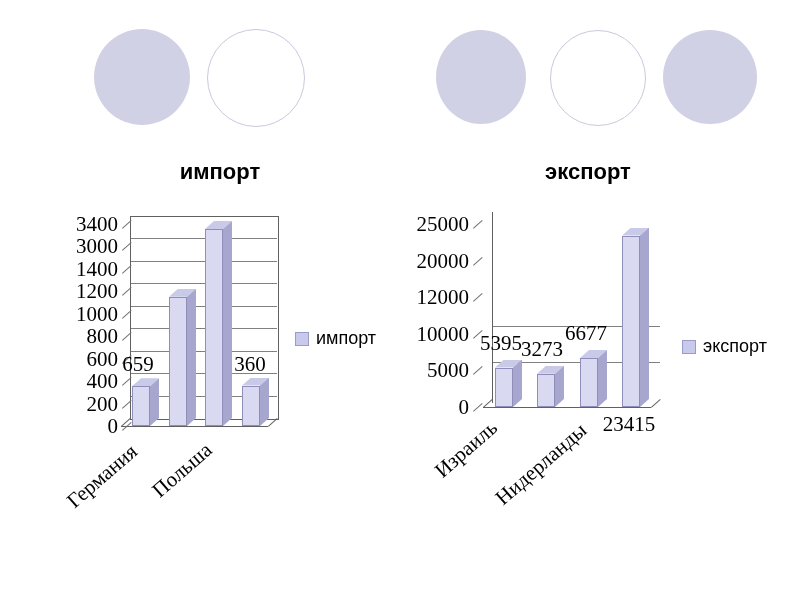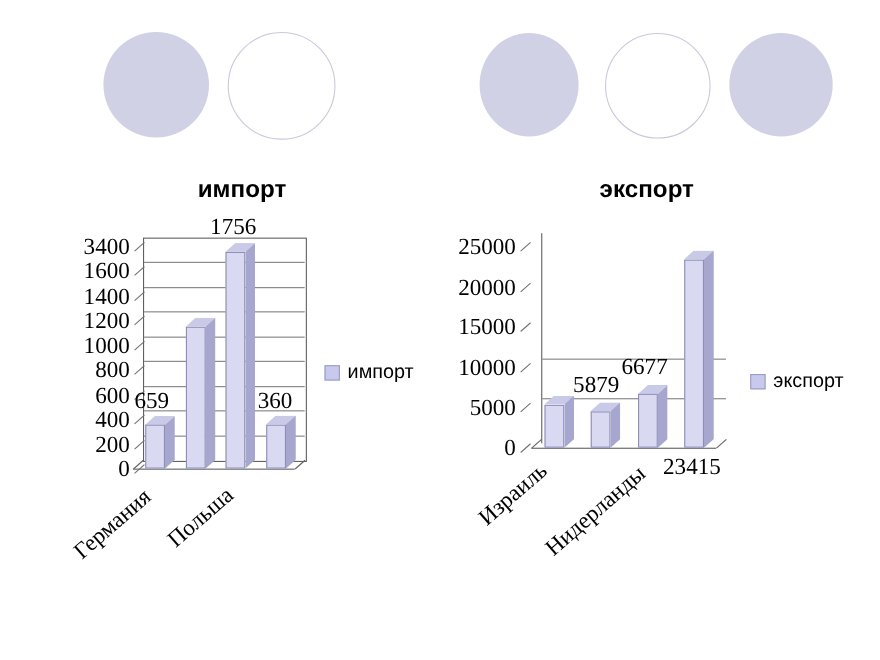--- a/index.html
+++ b/index.html
@@ -59,68 +59,68 @@
     <div style="position: absolute; left: 58px; top: 346.668px; width: 60px; text-align: right; font-family: &quot;Liberation Serif&quot;, serif; font-size: 21px; line-height: 1.15; z-index: 2;">600</div>
     <div style="position: absolute; left: 122px; top: 340.224px; width: 12.0416px; height: 1px; background: rgb(112, 112, 112); transform-origin: 0px 0px; transform: rotate(-0.726642rad); z-index: 1;"></div>
     <div style="position: absolute; left: 58px; top: 324.224px; width: 60px; text-align: right; font-family: &quot;Liberation Serif&quot;, serif; font-size: 21px; line-height: 1.15; z-index: 2;">800</div>
     <div style="position: absolute; left: 122px; top: 317.78px; width: 12.0416px; height: 1px; background: rgb(112, 112, 112); transform-origin: 0px 0px; transform: rotate(-0.726642rad); z-index: 1;"></div>
     <div style="position: absolute; left: 58px; top: 301.78px; width: 60px; text-align: right; font-family: &quot;Liberation Serif&quot;, serif; font-size: 21px; line-height: 1.15; z-index: 2;">1000</div>
     <div style="position: absolute; left: 122px; top: 295.336px; width: 12.0416px; height: 1px; background: rgb(112, 112, 112); transform-origin: 0px 0px; transform: rotate(-0.726642rad); z-index: 1;"></div>
     <div style="position: absolute; left: 58px; top: 279.336px; width: 60px; text-align: right; font-family: &quot;Liberation Serif&quot;, serif; font-size: 21px; line-height: 1.15; z-index: 2;">1200</div>
     <div style="position: absolute; left: 122px; top: 272.892px; width: 12.0416px; height: 1px; background: rgb(112, 112, 112); transform-origin: 0px 0px; transform: rotate(-0.726642rad); z-index: 1;"></div>
     <div style="position: absolute; left: 58px; top: 256.892px; width: 60px; text-align: right; font-family: &quot;Liberation Serif&quot;, serif; font-size: 21px; line-height: 1.15; z-index: 2;">1400</div>
     <div style="position: absolute; left: 122px; top: 250.448px; width: 12.0416px; height: 1px; background: rgb(112, 112, 112); transform-origin: 0px 0px; transform: rotate(-0.726642rad); z-index: 1;"></div>
-    <div style="position: absolute; left: 58px; top: 234.448px; width: 60px; text-align: right; font-family: &quot;Liberation Serif&quot;, serif; font-size: 21px; line-height: 1.15; z-index: 2;">1600</div>
+    <div style="position: absolute; left: 58px; top: 234.448px; width: 60px; text-align: right; font-family: &quot;Liberation Serif&quot;, serif; font-size: 21px; line-height: 1.15; z-index: 2;">3000</div>
     <div style="position: absolute; left: 122px; top: 228.004px; width: 12.0416px; height: 1px; background: rgb(112, 112, 112); transform-origin: 0px 0px; transform: rotate(-0.726642rad); z-index: 1;"></div>
     <div style="position: absolute; left: 58px; top: 212.004px; width: 60px; text-align: right; font-family: &quot;Liberation Serif&quot;, serif; font-size: 21px; line-height: 1.15; z-index: 2;">3400</div>
     <div style="position: absolute; left: 132px; top: 378.162px; width: 27px; height: 8px; background: rgb(201, 201, 232); z-index: 2; clip-path: polygon(0px 100%, 18px 100%, 100% 0px, 9px 0px);"></div>
     <div style="position: absolute; left: 150px; top: 378.162px; width: 9px; height: 47.8381px; background: rgb(166, 166, 207); z-index: 2; clip-path: polygon(0px 8px, 100% 0px, 100% calc(100% - 8px), 0px 100%);"></div>
     <div style="position: absolute; left: 132px; top: 386.162px; width: 18px; height: 39.8381px; background: rgb(217, 217, 242); border: 1px solid rgb(142, 142, 184); box-sizing: border-box; z-index: 2;"></div>
     <div style="position: absolute; left: 169px; top: 288.723px; width: 27px; height: 8px; background: rgb(201, 201, 232); z-index: 2; clip-path: polygon(0px 100%, 18px 100%, 100% 0px, 9px 0px);"></div>
     <div style="position: absolute; left: 187px; top: 288.723px; width: 9px; height: 137.277px; background: rgb(166, 166, 207); z-index: 2; clip-path: polygon(0px 8px, 100% 0px, 100% calc(100% - 8px), 0px 100%);"></div>
     <div style="position: absolute; left: 169px; top: 296.723px; width: 18px; height: 129.277px; background: rgb(217, 217, 242); border: 1px solid rgb(142, 142, 184); box-sizing: border-box; z-index: 2;"></div>
     <div style="position: absolute; left: 205px; top: 220.942px; width: 27px; height: 8px; background: rgb(201, 201, 232); z-index: 2; clip-path: polygon(0px 100%, 18px 100%, 100% 0px, 9px 0px);"></div>
     <div style="position: absolute; left: 223px; top: 220.942px; width: 9px; height: 205.058px; background: rgb(166, 166, 207); z-index: 2; clip-path: polygon(0px 8px, 100% 0px, 100% calc(100% - 8px), 0px 100%);"></div>
     <div style="position: absolute; left: 205px; top: 228.942px; width: 18px; height: 197.058px; background: rgb(217, 217, 242); border: 1px solid rgb(142, 142, 184); box-sizing: border-box; z-index: 2;"></div>
     <div style="position: absolute; left: 242px; top: 377.601px; width: 27px; height: 8px; background: rgb(201, 201, 232); z-index: 2; clip-path: polygon(0px 100%, 18px 100%, 100% 0px, 9px 0px);"></div>
     <div style="position: absolute; left: 260px; top: 377.601px; width: 9px; height: 48.3992px; background: rgb(166, 166, 207); z-index: 2; clip-path: polygon(0px 8px, 100% 0px, 100% calc(100% - 8px), 0px 100%);"></div>
     <div style="position: absolute; left: 242px; top: 385.601px; width: 18px; height: 40.3992px; background: rgb(217, 217, 242); border: 1px solid rgb(142, 142, 184); box-sizing: border-box; z-index: 2;"></div>
     <div style="position: absolute; left: 90px; top: 352px; width: 96px; text-align: center; font-family: &quot;Liberation Serif&quot;, serif; font-size: 21px; line-height: 1.15; z-index: 3;">659</div>
-    <div style="position: absolute; left: 164px; top: 194px; width: 96px; text-align: center; font-family: &quot;Liberation Serif&quot;, serif; font-size: 21px; line-height: 1.15; z-index: 3;">1756</div>
     <div style="position: absolute; left: 202px; top: 352px; width: 96px; text-align: center; font-family: &quot;Liberation Serif&quot;, serif; font-size: 21px; line-height: 1.15; z-index: 3;">360</div>
     <div style="position: absolute; left: 102px; top: 476px; white-space: nowrap; font-family: &quot;Liberation Serif&quot;, serif; font-size: 21px; line-height: 1.15; transform: translate(-50%, -50%) rotate(-41deg); z-index: 2;">Германия</div>
     <div style="position: absolute; left: 182px; top: 470px; white-space: nowrap; font-family: &quot;Liberation Serif&quot;, serif; font-size: 21px; line-height: 1.15; transform: translate(-50%, -50%) rotate(-41deg); z-index: 2;">Польша</div>
     <div style="position: absolute; left: 493px; top: 362.4px; width: 167px; height: 1px; background: rgb(128, 128, 128); z-index: 1;"></div>
     <div style="position: absolute; left: 493px; top: 325.8px; width: 167px; height: 1px; background: rgb(128, 128, 128); z-index: 1;"></div>
     <div style="position: absolute; left: 492px; top: 212px; width: 1px; height: 191px; background: rgb(96, 96, 96); z-index: 1;"></div>
     <div style="position: absolute; left: 483px; top: 407px; width: 168px; height: 1px; background: rgb(96, 96, 96); z-index: 1;"></div>
     <div style="position: absolute; left: 483px; top: 407px; width: 12.0416px; height: 1px; background: rgb(96, 96, 96); transform-origin: 0px 0px; transform: rotate(-0.726642rad); z-index: 1;"></div>
     <div style="position: absolute; left: 651px; top: 407px; width: 12.0416px; height: 1px; background: rgb(96, 96, 96); transform-origin: 0px 0px; transform: rotate(-0.726642rad); z-index: 1;"></div>
     <div style="position: absolute; left: 473px; top: 411px; width: 12.0416px; height: 1px; background: rgb(112, 112, 112); transform-origin: 0px 0px; transform: rotate(-0.726642rad); z-index: 1;"></div>
     <div style="position: absolute; left: 409px; top: 395px; width: 60px; text-align: right; font-family: &quot;Liberation Serif&quot;, serif; font-size: 21px; line-height: 1.15; z-index: 2;">0</div>
     <div style="position: absolute; left: 473px; top: 374.4px; width: 12.0416px; height: 1px; background: rgb(112, 112, 112); transform-origin: 0px 0px; transform: rotate(-0.726642rad); z-index: 1;"></div>
     <div style="position: absolute; left: 409px; top: 358.4px; width: 60px; text-align: right; font-family: &quot;Liberation Serif&quot;, serif; font-size: 21px; line-height: 1.15; z-index: 2;">5000</div>
     <div style="position: absolute; left: 473px; top: 337.8px; width: 12.0416px; height: 1px; background: rgb(112, 112, 112); transform-origin: 0px 0px; transform: rotate(-0.726642rad); z-index: 1;"></div>
     <div style="position: absolute; left: 409px; top: 321.8px; width: 60px; text-align: right; font-family: &quot;Liberation Serif&quot;, serif; font-size: 21px; line-height: 1.15; z-index: 2;">10000</div>
     <div style="position: absolute; left: 473px; top: 301.2px; width: 12.0416px; height: 1px; background: rgb(112, 112, 112); transform-origin: 0px 0px; transform: rotate(-0.726642rad); z-index: 1;"></div>
-    <div style="position: absolute; left: 409px; top: 285.2px; width: 60px; text-align: right; font-family: &quot;Liberation Serif&quot;, serif; font-size: 21px; line-height: 1.15; z-index: 2;">15000</div>
+    <div style="position: absolute; left: 409px; top: 285.2px; width: 60px; text-align: right; font-family: &quot;Liberation Serif&quot;, serif; font-size: 21px; line-height: 1.15; z-index: 2;">12000</div>
     <div style="position: absolute; left: 473px; top: 264.6px; width: 12.0416px; height: 1px; background: rgb(112, 112, 112); transform-origin: 0px 0px; transform: rotate(-0.726642rad); z-index: 1;"></div>
     <div style="position: absolute; left: 409px; top: 248.6px; width: 60px; text-align: right; font-family: &quot;Liberation Serif&quot;, serif; font-size: 21px; line-height: 1.15; z-index: 2;">20000</div>
     <div style="position: absolute; left: 473px; top: 228px; width: 12.0416px; height: 1px; background: rgb(112, 112, 112); transform-origin: 0px 0px; transform: rotate(-0.726642rad); z-index: 1;"></div>
     <div style="position: absolute; left: 409px; top: 212px; width: 60px; text-align: right; font-family: &quot;Liberation Serif&quot;, serif; font-size: 21px; line-height: 1.15; z-index: 2;">25000</div>
     <div style="position: absolute; left: 495px; top: 359.509px; width: 27px; height: 8px; background: rgb(201, 201, 232); z-index: 2; clip-path: polygon(0px 100%, 18px 100%, 100% 0px, 9px 0px);"></div>
     <div style="position: absolute; left: 513px; top: 359.509px; width: 9px; height: 47.4914px; background: rgb(166, 166, 207); z-index: 2; clip-path: polygon(0px 8px, 100% 0px, 100% calc(100% - 8px), 0px 100%);"></div>
     <div style="position: absolute; left: 495px; top: 367.509px; width: 18px; height: 39.4914px; background: rgb(217, 217, 242); border: 1px solid rgb(142, 142, 184); box-sizing: border-box; z-index: 2;"></div>
     <div style="position: absolute; left: 537px; top: 365.679px; width: 27px; height: 8px; background: rgb(201, 201, 232); z-index: 2; clip-path: polygon(0px 100%, 18px 100%, 100% 0px, 9px 0px);"></div>
     <div style="position: absolute; left: 555px; top: 365.679px; width: 9px; height: 41.3206px; background: rgb(166, 166, 207); z-index: 2; clip-path: polygon(0px 8px, 100% 0px, 100% calc(100% - 8px), 0px 100%);"></div>
     <div style="position: absolute; left: 537px; top: 373.679px; width: 18px; height: 33.3206px; background: rgb(217, 217, 242); border: 1px solid rgb(142, 142, 184); box-sizing: border-box; z-index: 2;"></div>
     <div style="position: absolute; left: 580px; top: 350.124px; width: 27px; height: 8px; background: rgb(201, 201, 232); z-index: 2; clip-path: polygon(0px 100%, 18px 100%, 100% 0px, 9px 0px);"></div>
     <div style="position: absolute; left: 598px; top: 350.124px; width: 9px; height: 56.8756px; background: rgb(166, 166, 207); z-index: 2; clip-path: polygon(0px 8px, 100% 0px, 100% calc(100% - 8px), 0px 100%);"></div>
     <div style="position: absolute; left: 580px; top: 358.124px; width: 18px; height: 48.8756px; background: rgb(217, 217, 242); border: 1px solid rgb(142, 142, 184); box-sizing: border-box; z-index: 2;"></div>
     <div style="position: absolute; left: 622px; top: 227.602px; width: 27px; height: 8px; background: rgb(201, 201, 232); z-index: 2; clip-path: polygon(0px 100%, 18px 100%, 100% 0px, 9px 0px);"></div>
     <div style="position: absolute; left: 640px; top: 227.602px; width: 9px; height: 179.398px; background: rgb(166, 166, 207); z-index: 2; clip-path: polygon(0px 8px, 100% 0px, 100% calc(100% - 8px), 0px 100%);"></div>
     <div style="position: absolute; left: 622px; top: 235.602px; width: 18px; height: 171.398px; background: rgb(217, 217, 242); border: 1px solid rgb(142, 142, 184); box-sizing: border-box; z-index: 2;"></div>
-    <div style="position: absolute; left: 494px; top: 337px; width: 96px; text-align: center; font-family: &quot;Liberation Serif&quot;, serif; font-size: 21px; line-height: 1.15; z-index: 3;">5879</div>
+    <div style="position: absolute; left: 453px; top: 331px; width: 96px; text-align: center; font-family: &quot;Liberation Serif&quot;, serif; font-size: 21px; line-height: 1.15; z-index: 3;">5395</div>
+    <div style="position: absolute; left: 494px; top: 337px; width: 96px; text-align: center; font-family: &quot;Liberation Serif&quot;, serif; font-size: 21px; line-height: 1.15; z-index: 3;">3273</div>
     <div style="position: absolute; left: 538px; top: 321px; width: 96px; text-align: center; font-family: &quot;Liberation Serif&quot;, serif; font-size: 21px; line-height: 1.15; z-index: 3;">6677</div>
     <div style="position: absolute; left: 581px; top: 412px; width: 96px; text-align: center; font-family: &quot;Liberation Serif&quot;, serif; font-size: 21px; line-height: 1.15; z-index: 3;">23415</div>
     <div style="position: absolute; left: 466px; top: 449px; white-space: nowrap; font-family: &quot;Liberation Serif&quot;, serif; font-size: 21px; line-height: 1.15; transform: translate(-50%, -50%) rotate(-41deg); z-index: 2;">Израиль</div>
     <div style="position: absolute; left: 541px; top: 464px; white-space: nowrap; font-family: &quot;Liberation Serif&quot;, serif; font-size: 21px; line-height: 1.15; transform: translate(-50%, -50%) rotate(-41deg); z-index: 2;">Нидерланды</div>
   </div>
 
 </body></html>

